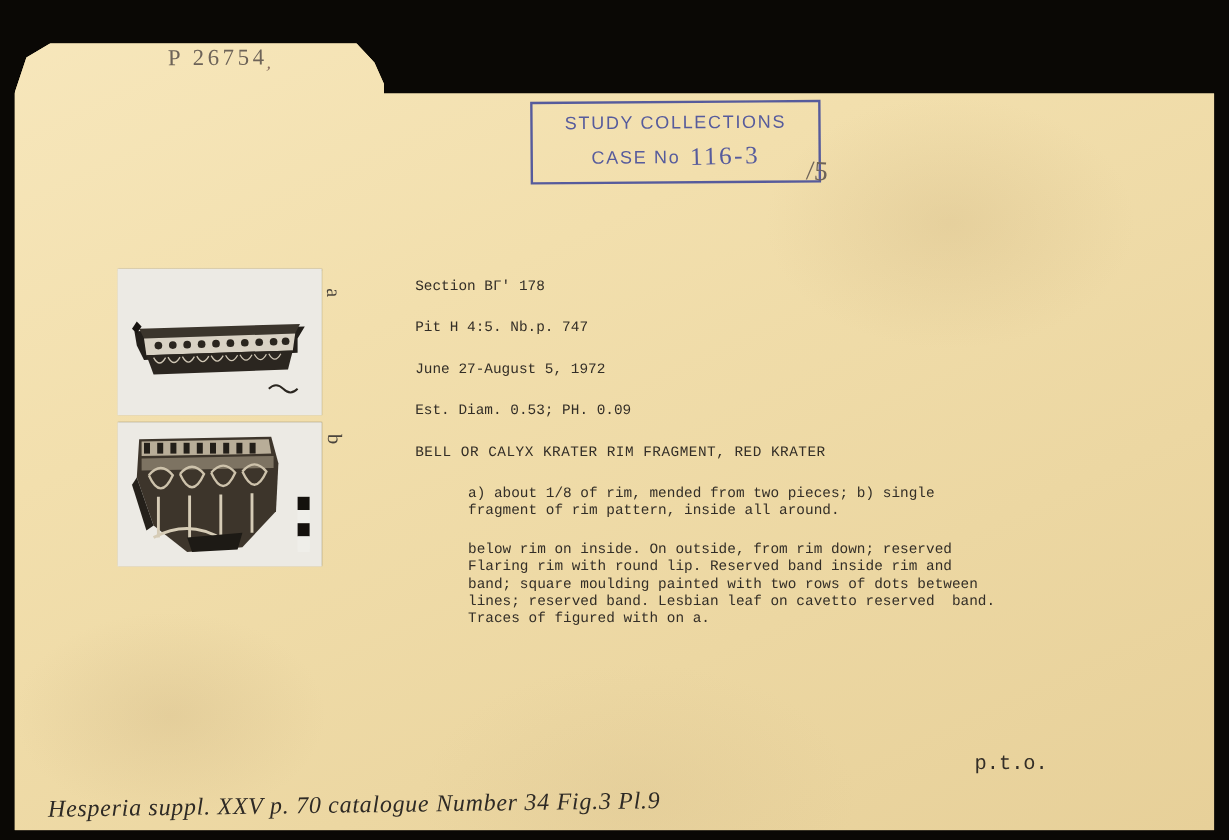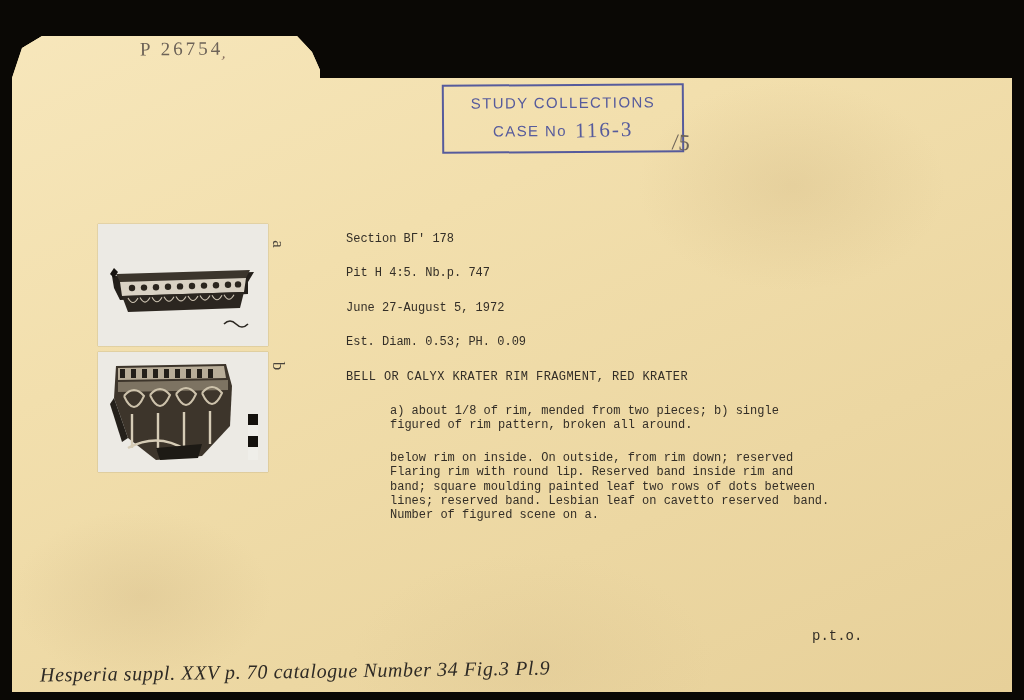--- a/index.html
+++ b/index.html
@@ -147,21 +147,21 @@
   }
   .typed .line { margin-bottom: 20px; white-space: pre; }
   .typed .para { margin-bottom: 18px; margin-left: 44px; }
   .typed .para div { white-space: pre; }
   .typed .caps { letter-spacing: 0.4px; }
   .pto {
     position: absolute;
     left: 800px;
     top: 620px;
     font-family: "Liberation Mono", monospace;
-    font-size: 14px;
+    font-size: 17px;
     color: #332e27;
   }
 
   
   .handwritten-ref {
     position: absolute;
     left: 28px;
     top: 652px;
     font-family: "Liberation Serif", serif;
     font-style: italic;
@@ -285,28 +285,28 @@
     <div class="photo-label label-b">b</div>
 
     <div class="typed">
       <div class="line">Section BΓ' 178</div>
       <div class="line">Pit H 4:5. Nb.p. 747</div>
       <div class="line">June 27-August 5, 1972</div>
       <div class="line">Est. Diam. 0.53; PH. 0.09</div>
       <div class="line caps">BELL OR CALYX KRATER RIM FRAGMENT, RED KRATER</div>
       <div class="para">
         <div>a) about 1/8 of rim, mended from two pieces; b) single</div>
-        <div>figured of rim pattern, broken all around.</div>
+        <div>fragment of rim pattern, inside all around.</div>
       </div>
       <div class="para">
         <div>below rim on inside. On outside, from rim down; reserved</div>
         <div>Flaring rim with round lip. Reserved band inside rim and</div>
-        <div>band; square moulding painted leaf two rows of dots between</div>
+        <div>band; square moulding painted with two rows of dots between</div>
         <div>lines; reserved band. Lesbian leaf on cavetto reserved  band.</div>
-        <div>Number of figured scene on a.</div>
+        <div>Traces of figured with on a.</div>
       </div>
     </div>
 
     <div class="pto">p.t.o.</div>
 
     <div class="handwritten-ref">Hesperia suppl. XXV p. 70 catalogue Number 34 Fig.3 Pl.9</div>
 
   </div>
 </div>
 

